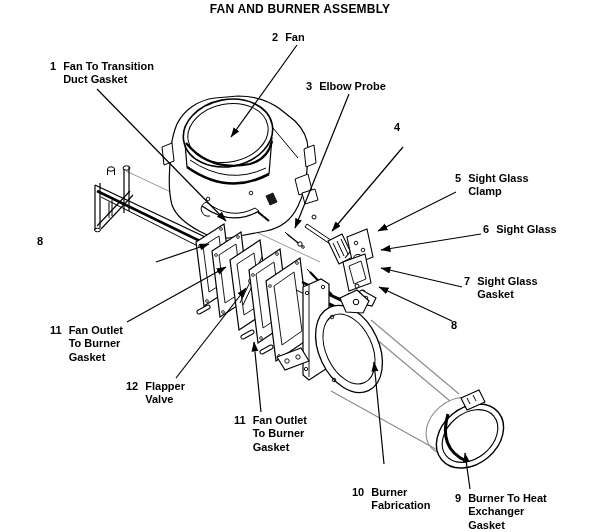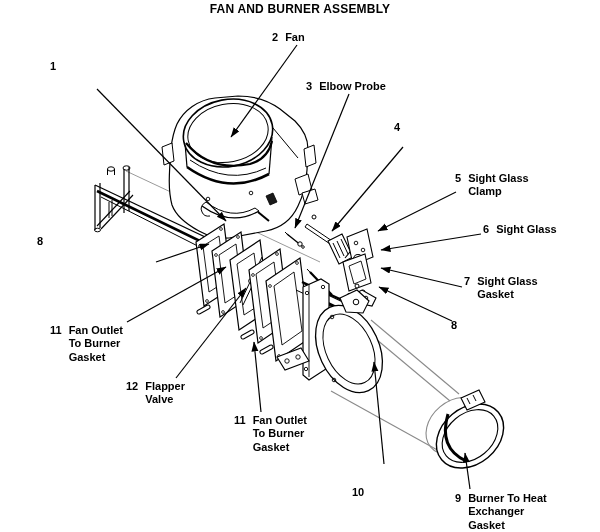--- a/index.html
+++ b/index.html
@@ -237,20 +237,22 @@
       <line x1="261" y1="412" x2="254" y2="342" marker-end="url(#ah)"></line>
       <line x1="176" y1="378" x2="246" y2="288" marker-end="url(#ah)"></line>
       <line x1="156" y1="262" x2="209" y2="244" marker-end="url(#ah)"></line>
     </g>
   </svg>
 
   <div class="title">FAN AND BURNER ASSEMBLY</div>
 
   <div class="lbl" style="left:50px;top:60px">
     <span class="num">1</span>
+    <span class="txt">Fan To Transition
+Duct Gasket</span>
   </div>
   <div class="lbl" style="left:272px;top:31px">
     <span class="num">2</span>
     <span class="txt">Fan</span>
   </div>
   <div class="lbl" style="left:306px;top:80px">
     <span class="num">3</span>
     <span class="txt">Elbow Probe</span>
   </div>
   <div class="lbl" style="left:394px;top:121px">
@@ -274,20 +276,22 @@
     <span class="num">8</span>
   </div>
   <div class="lbl" style="left:455px;top:492px">
     <span class="num">9</span>
     <span class="txt">Burner To Heat
 Exchanger
 Gasket</span>
   </div>
   <div class="lbl" style="left:352px;top:486px">
     <span class="num">10</span>
+    <span class="txt">Burner
+Fabrication</span>
   </div>
   <div class="lbl" style="left:50px;top:324px">
     <span class="num">11</span>
     <span class="txt">Fan Outlet
 To Burner
 Gasket</span>
   </div>
   <div class="lbl" style="left:234px;top:414px">
     <span class="num">11</span>
     <span class="txt">Fan Outlet

